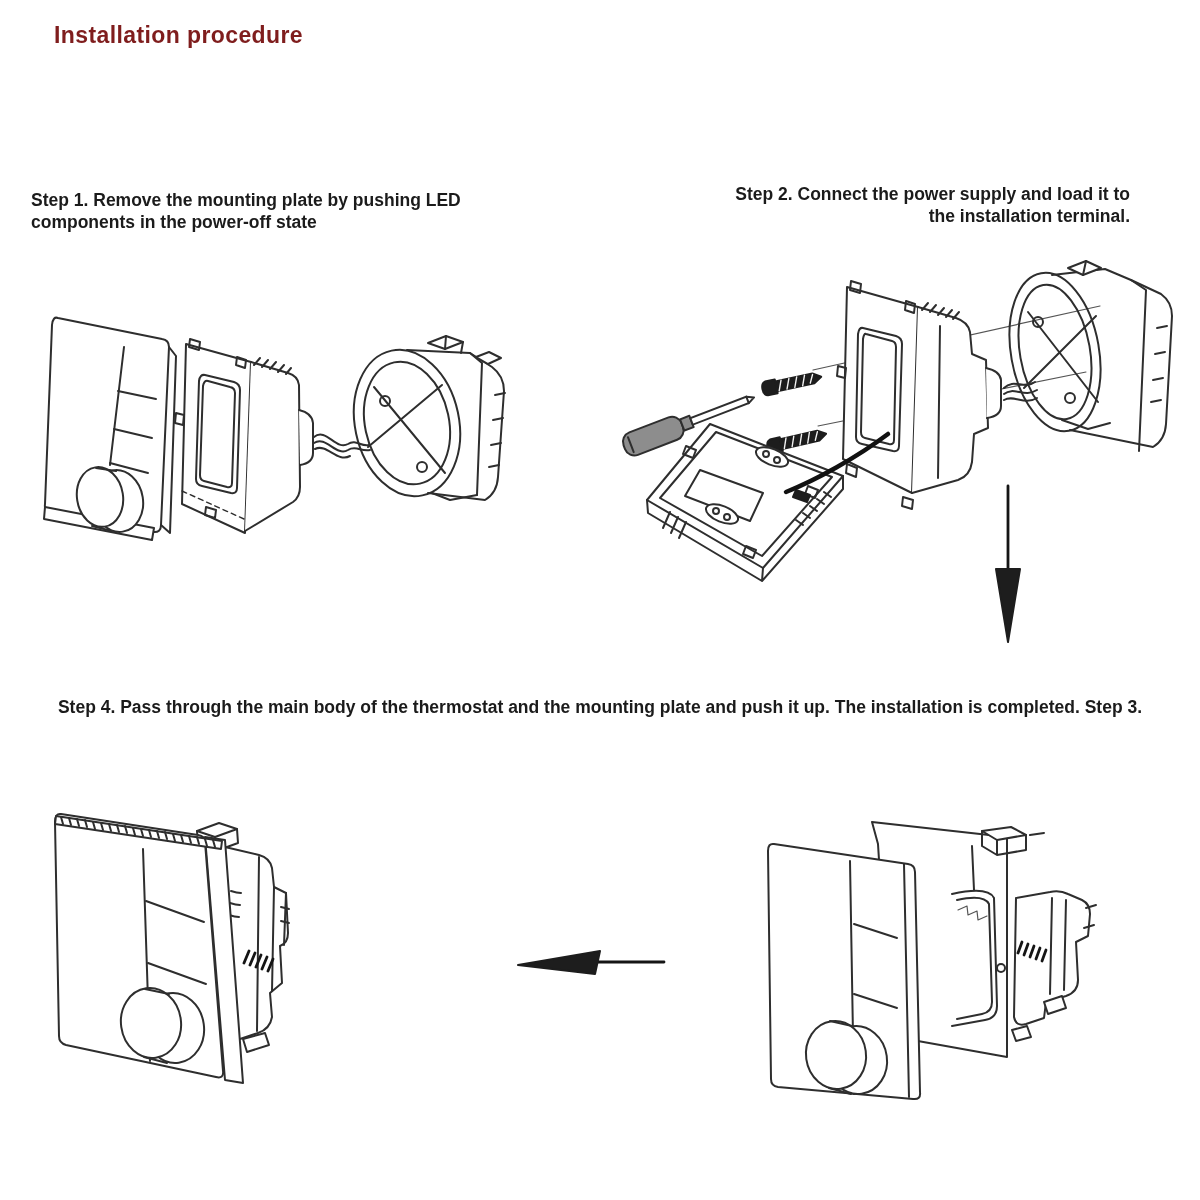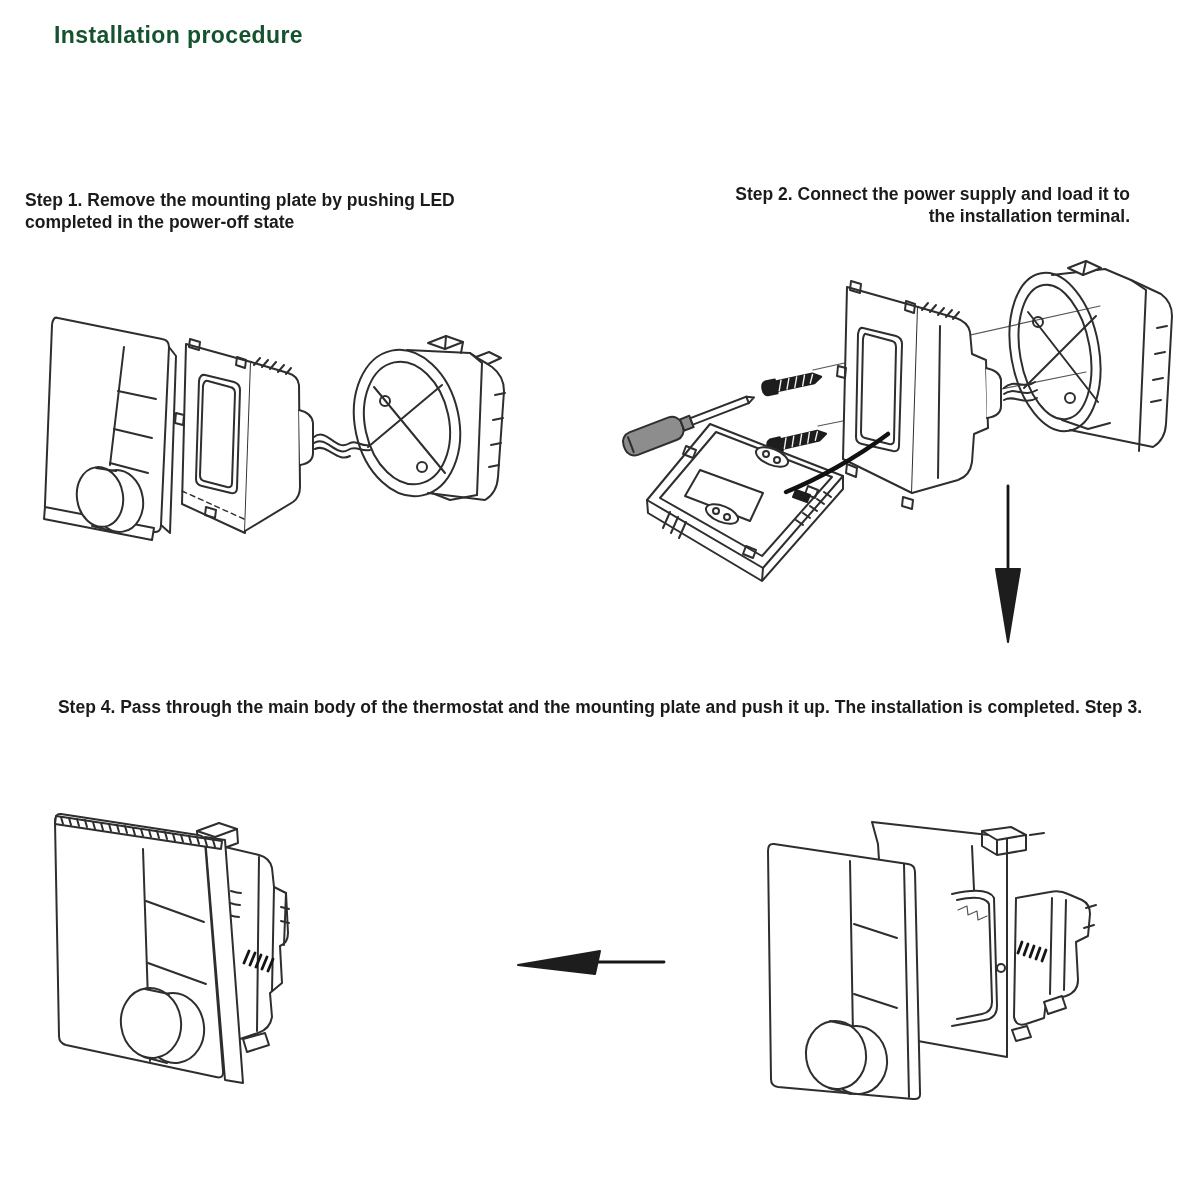--- a/index.html
+++ b/index.html
@@ -1,24 +1,24 @@
 <!DOCTYPE html>
 <html><head>
 <meta charset="utf-8">
 <style>
   * { margin:0; padding:0; box-sizing:border-box; }
   html,body { width:1200px; height:1200px; }
   body { background:#ffffff; font-family:"Liberation Sans", sans-serif; position:relative; overflow:hidden; color:#1c1c1c; }
   .canvas { position:absolute; left:0; top:0; width:1200px; height:1200px; background:#ffffff; }
 
-  .title { position:absolute; left:54px; top:22px; font-size:23px; font-weight:700; color:#14532d; letter-spacing:.4px; }
+  .title { position:absolute; left:54px; top:22px; font-size:23px; font-weight:700; color:#7f1d1d; letter-spacing:.4px; }
 
   .cap { position:absolute; font-size:17.5px; font-weight:700; line-height:22px; color:#1b1b1b; }
   .cap span { display:block; }
-  .cap1 { left:25px;  top:189px; width:490px;  text-align:left;   }
+  .cap1 { left:31px;  top:189px; width:490px;  text-align:left;   }
   .cap2 { left:620px; top:183px; width:510px;  text-align:right; }
   .cap34{ left:10px;  top:696px; width:1180px; text-align:center; }
 
   svg.d { position:absolute; overflow:visible; }
   .d1 { left:30px;  top:295px; width:505px; height:350px; }
   .d2 { left:600px; top:250px; width:590px; height:430px; }
   .d3 { left:35px;  top:795px; width:395px; height:340px; }
   .d4 { left:730px; top:788px; width:430px; height:350px; }
   .arrow-left { left:512px; top:944px; width:160px; height:36px; }
 
@@ -37,21 +37,21 @@
 </style>
 </head>
 <body>
 
 <div class="canvas">
 
   <div class="title">Installation procedure</div>
 
   <div class="cap cap1">
     <span>Step 1. Remove the mounting plate by pushing LED</span>
-    <span>completed in the power-off state</span>
+    <span>components in the power-off state</span>
   </div>
 
   <div class="cap cap2">
     <span>Step 2. Connect the power supply and load it to</span>
     <span>the installation terminal.</span>
   </div>
 
   <div class="cap cap34">
     <span>Step 4. Pass through the main body of the thermostat and the mounting plate and push it up. The installation is completed. Step 3.</span>
   </div>

